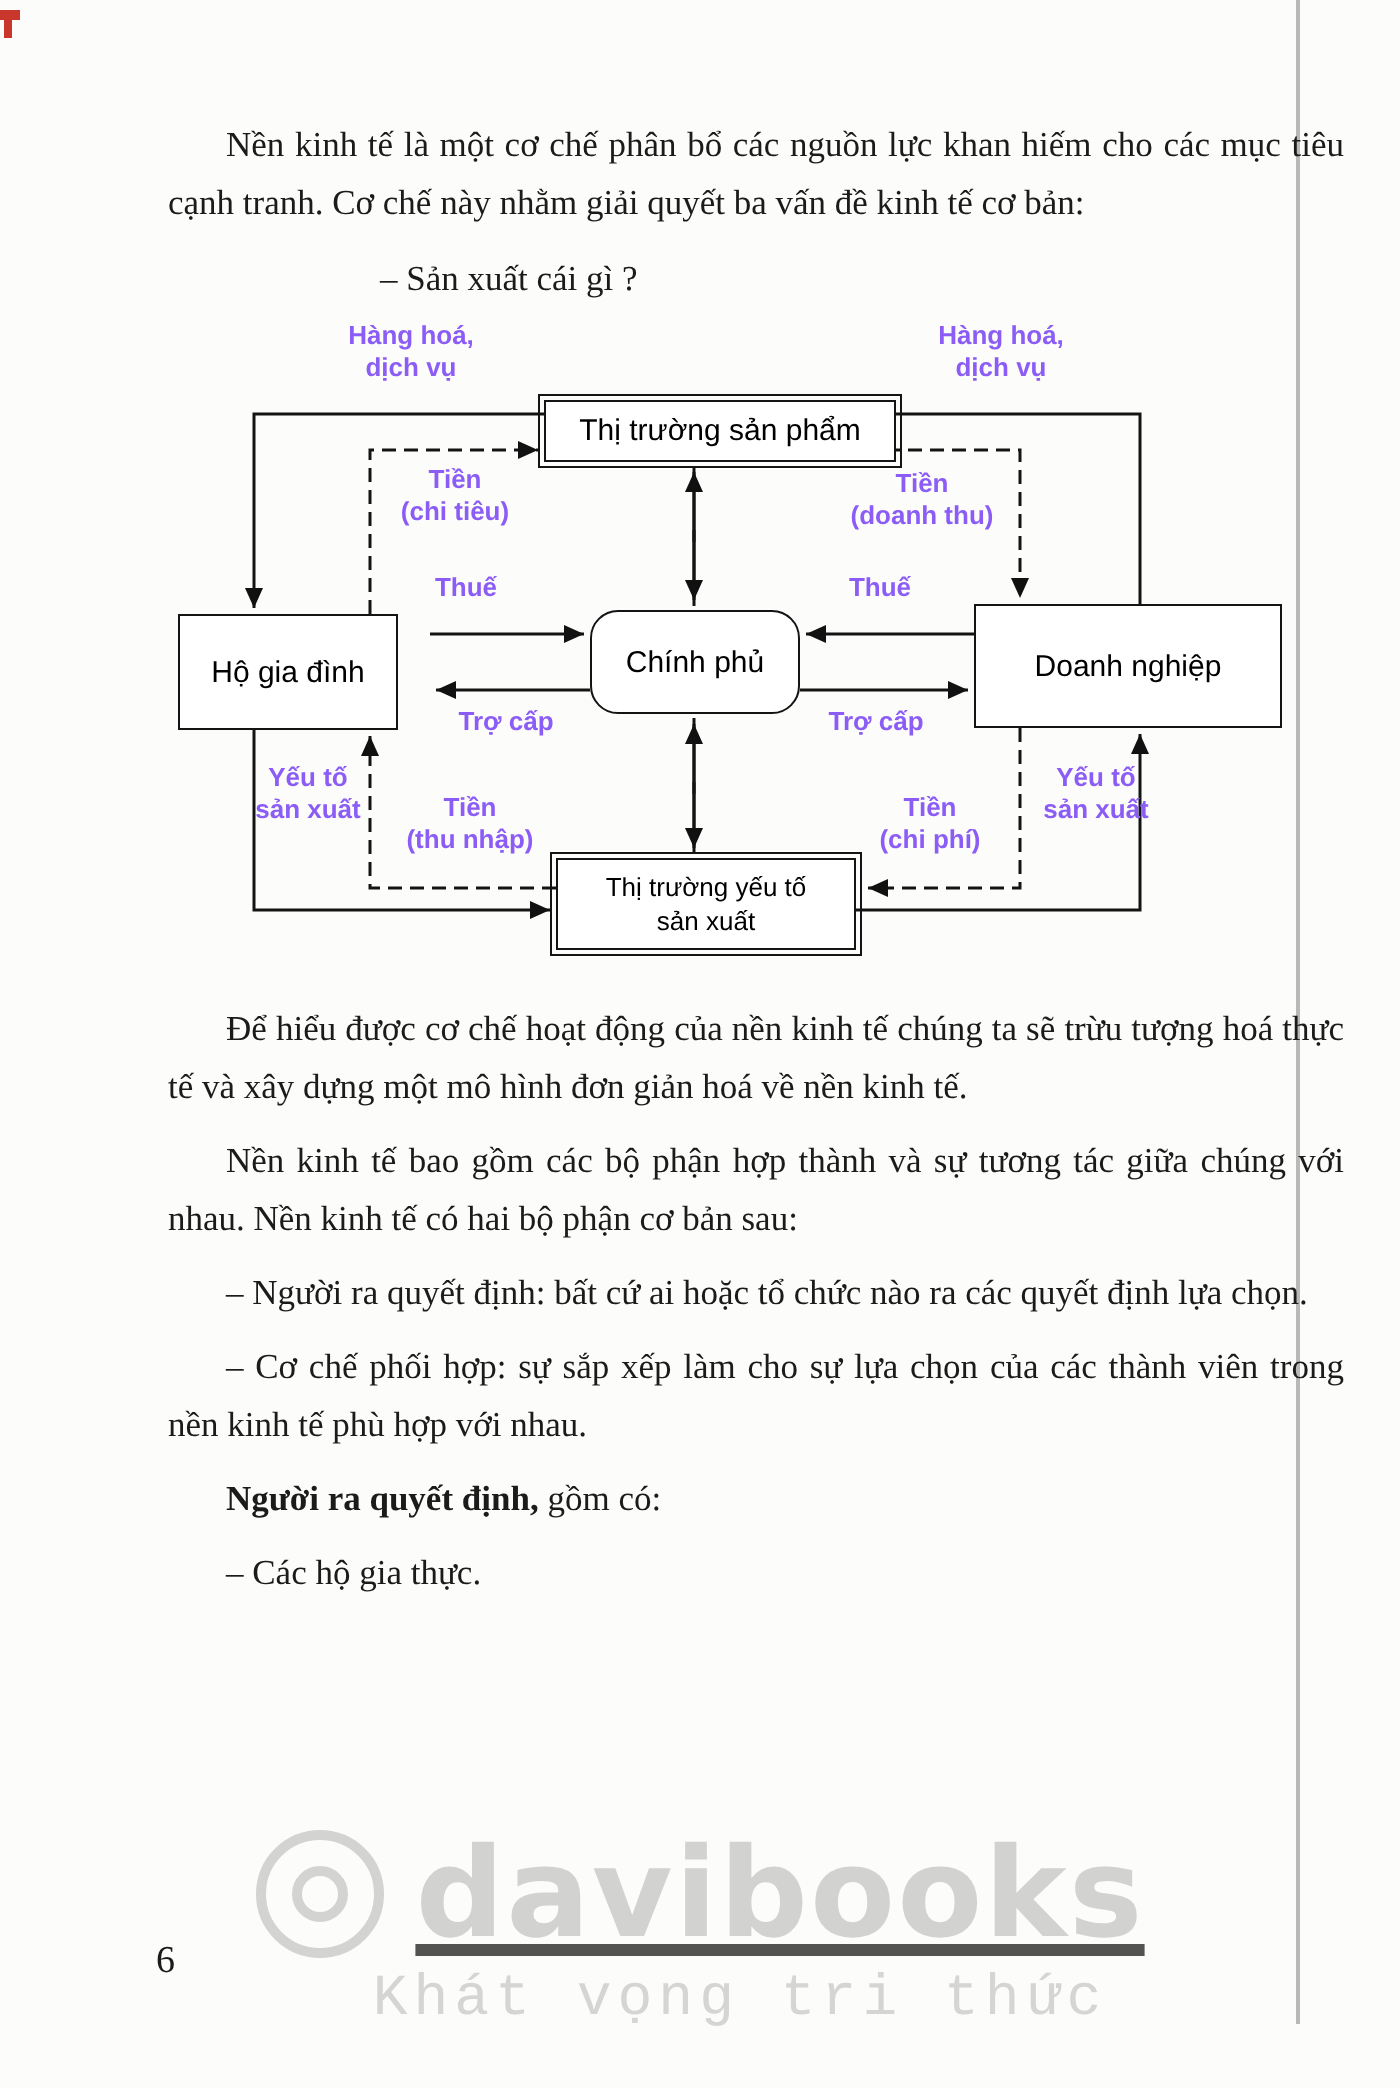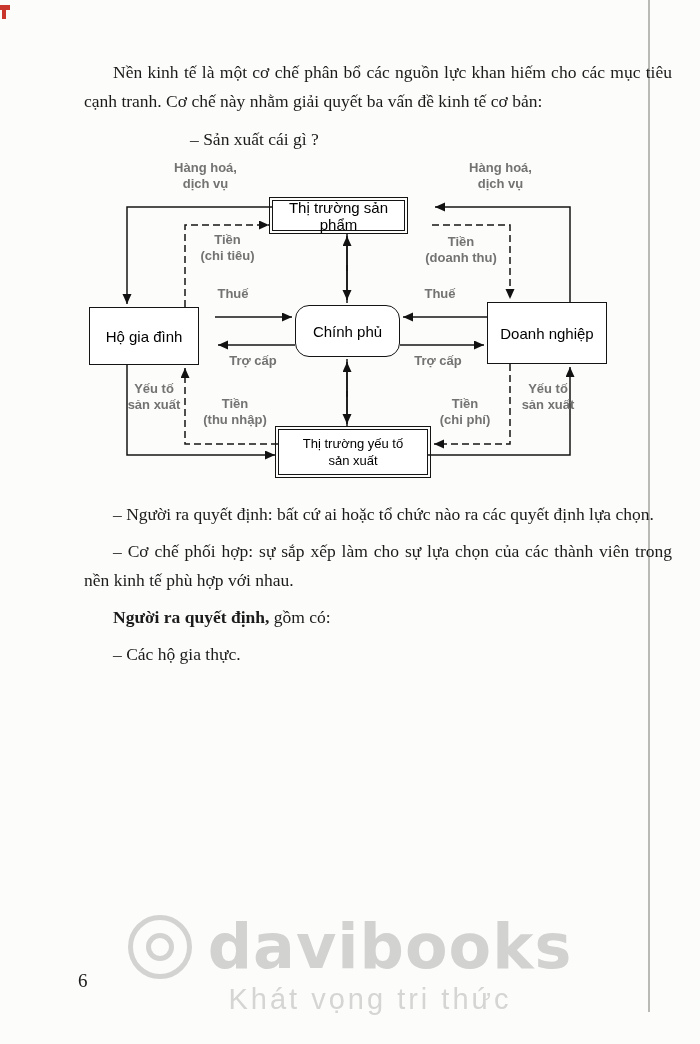--- a/index.html
+++ b/index.html
@@ -16,36 +16,36 @@
   .bold{font-weight:bold;}
 
   .figure-area{position:relative;height:345px;margin:0 -68px 0 -84px;}
   .arrows{position:absolute;left:0;top:0;}
   .dbox{position:absolute;box-sizing:border-box;background:#fff;border:1.6px solid #141414;
         display:flex;align-items:center;justify-content:center;text-align:center;
         font-family:"Liberation Sans", sans-serif;font-size:15px;line-height:17px;color:#000;
         white-space:pre-line;}
   .double{outline:1.3px solid #141414;outline-offset:2px;}
   .dlabel{position:absolute;font-family:"Liberation Sans", sans-serif;font-weight:bold;
-          font-size:13px;line-height:15.5px;color:#737373;text-align:center;white-space:pre-line;}
+          font-size:13px;line-height:15.5px;color:#8b5cf6;text-align:center;white-space:pre-line;}
 
   .fig-caption{text-align:center;font-size:16.5px;line-height:24px;margin:8px 0 12px 0;}
   .cap-label{font-weight:bold;font-style:italic;}
 
   .page-number{position:absolute;left:78px;top:970px;font-size:19px;z-index:3;}
 
   .watermark{position:absolute;left:0;right:0;top:910px;z-index:1;text-align:center;opacity:.75;}
-  .wm-row{display:flex;align-items:center;justify-content:center;gap:16px;}
+  .wm-row{display:flex;align-items:center;justify-content:center;gap:16px;text-decoration:underline;}
   .wm-logo{display:inline-block;width:54px;height:54px;border:5px solid #c6c6c4;border-radius:50%;
            position:relative;}
   .wm-logo::after{content:"";position:absolute;left:13px;top:13px;width:18px;height:18px;
            border:5px solid #c6c6c4;border-radius:50%;}
   .wm-brand{font-family:"DejaVu Sans", sans-serif;font-weight:bold;font-size:62px;color:#c4c4c2;
             letter-spacing:1px;}
-  .wm-slogan{font-family:Liberation Sans, sans-serif;font-size:29px;color:#c8c8c6;letter-spacing:3px;
+  .wm-slogan{font-family:Liberation Mono, monospace;font-size:29px;color:#c8c8c6;letter-spacing:3px;
              margin-top:0;padding-left:40px;}
 </style>
 </head>
 <body>
 
 <div class="page">
   <div class="red-mark"></div>
   <div class="edge-line"></div>
 
   <div class="watermark">
@@ -85,24 +85,24 @@
         <path d="M347,204 L347,272" fill="none" stroke="#141414" stroke-width="1.5"></path>
         <path d="M347,242 L347,207" fill="none" stroke="#141414" stroke-width="1.5" marker-end="url(#ah)"></path>
         <path d="M347,236 L347,269" fill="none" stroke="#141414" stroke-width="1.5" marker-end="url(#ah)"></path>
 
         <path d="M185,152 L185,70 L269,70" fill="none" stroke="#141414" stroke-width="1.5" stroke-dasharray="7 4" marker-end="url(#ah)"></path>
         <path d="M432,70 L510,70 L510,144" fill="none" stroke="#141414" stroke-width="1.5" stroke-dasharray="7 4" marker-end="url(#ah)"></path>
         <path d="M278,289 L185,289 L185,213" fill="none" stroke="#141414" stroke-width="1.5" stroke-dasharray="7 4" marker-end="url(#ah)"></path>
         <path d="M510,209 L510,289 L434,289" fill="none" stroke="#141414" stroke-width="1.5" stroke-dasharray="7 4" marker-end="url(#ah)"></path>
       </svg>
 
-      <div class="dbox double" style="left:272px;top:45px;width:133px;height:31px;">Thị trường sản phẩm</div>
+      <div class="dbox double" style="left:272px;top:45px;width:176px;height:31px;">Thị trường sản phẩm</div>
       <div class="dbox" style="left:89px;top:152px;width:110px;height:58px;">Hộ gia đình</div>
       <div class="dbox" style="left:295px;top:150px;width:105px;height:52px;border-radius:14px;">Chính phủ</div>
-      <div class="dbox" style="left:487px;top:147px;width:120px;height:62px;">Doanh nghiệp</div>
+      <div class="dbox" style="left:487px;top:147px;width:154px;height:62px;">Doanh nghiệp</div>
       <div class="dbox double" style="left:278px;top:274px;width:150px;height:46px;font-size:13px;">Thị trường yếu tố
 sản xuất</div>
 
       <div class="dlabel" style="left:148px;top:5px;width:115px;">Hàng hoá,
 dịch vụ</div>
       <div class="dlabel" style="left:443px;top:5px;width:115px;">Hàng hoá,
 dịch vụ</div>
       <div class="dlabel" style="left:170px;top:77px;width:115px;">Tiền
 (chi tiêu)</div>
       <div class="dlabel" style="left:402px;top:79px;width:118px;">Tiền
@@ -115,20 +115,22 @@
 sản xuất</div>
       <div class="dlabel" style="left:512px;top:226px;width:72px;">Yếu tố
 sản xuất</div>
       <div class="dlabel" style="left:183px;top:241px;width:104px;">Tiền
 (thu nhập)</div>
       <div class="dlabel" style="left:413px;top:241px;width:104px;">Tiền
 (chi phí)</div>
     </div>
 
 
+    <p class="p">Để hiểu được cơ chế hoạt động của nền kinh tế chúng ta sẽ trừu tượng hoá thực tế và xây dựng một mô hình đơn giản hoá về nền kinh tế.</p>
+    <p class="p">Nền kinh tế bao gồm các bộ phận hợp thành và sự tương tác giữa chúng với nhau. Nền kinh tế có hai bộ phận cơ bản sau:</p>
     <p class="p">– Người ra quyết định: bất cứ ai hoặc tổ chức nào ra các quyết định lựa chọn.</p>
     <p class="p">– Cơ chế phối hợp: sự sắp xếp làm cho sự lựa chọn của các thành viên trong nền kinh tế phù hợp với nhau.</p>
     <p class="p"><span class="bold">Người ra quyết định,</span><span> gồm có:</span></p>
     <p class="p">– Các hộ gia thực.</p>
   </div>
 
   <div class="page-number">6</div>
 </div>
 
 </body></html>

